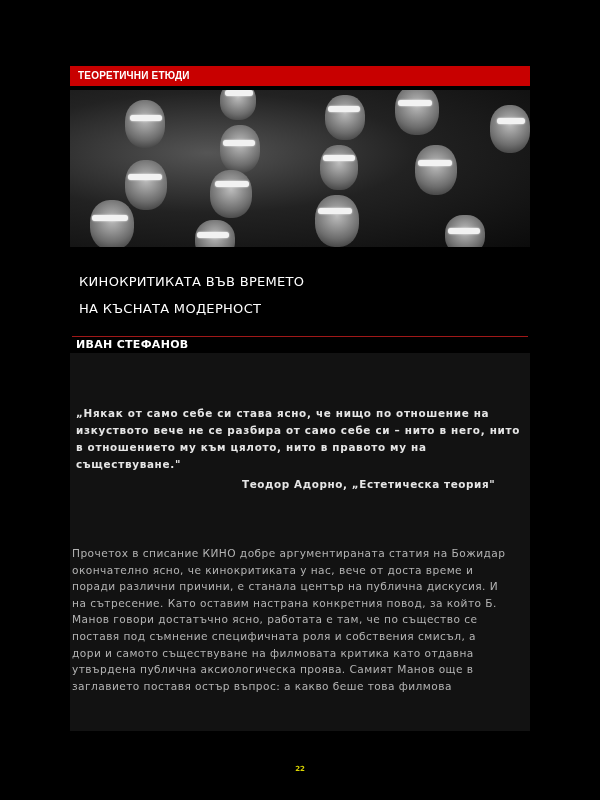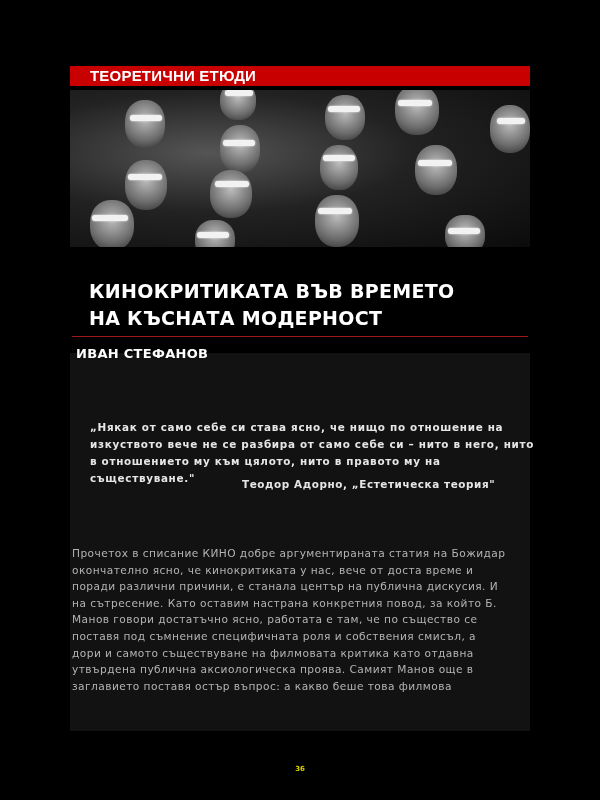--- a/index.html
+++ b/index.html
@@ -3,47 +3,47 @@
 <meta charset="utf-8">
 <style>
   html, body { margin: 0; padding: 0; }
   body {
     width: 600px; height: 800px; background: #000; position: relative; overflow: hidden;
     font-family: "DejaVu Sans", sans-serif;
   }
   .section-bar {
     position: absolute; left: 70px; top: 66px; width: 460px; height: 20px;
     background: #c80000; color: #fff; font-family: "Liberation Sans", sans-serif;
-    font-weight: bold; font-size: 15px; line-height: 20px; padding-left: 20px; box-sizing: border-box;
+    font-weight: bold; font-size: 10px; line-height: 20px; padding-left: 8px; box-sizing: border-box;
     letter-spacing: 0.2px;
   }
   .hero {
     position: absolute; left: 70px; top: 90px; width: 460px; height: 157px;
     background: radial-gradient(ellipse at 30% 40%, #555 0%, #222 45%, #0b0b0b 100%);
     overflow: hidden;
   }
   .hero .face { position: absolute; border-radius: 45%; background: radial-gradient(circle at 50% 40%, #bdbdbd, #6d6d6d 60%, #2a2a2a 100%); }
   .hero .glasses { position: absolute; height: 6px; border-radius: 4px; background: #f2f2f2; box-shadow: 0 0 2px #fff; }
   .headline {
     position: absolute; left: 73px; top: 262px; width: 460px; color: #fff;
-    font-family: "DejaVu Sans", sans-serif; font-weight: bold; font-size: 19px; line-height: 27px;
-    letter-spacing: 0.3px; margin: 16px;
+    font-family: "DejaVu Sans", sans-serif; font-weight: normal; font-size: 13px; line-height: 27px;
+    letter-spacing: 0.3px; margin: 6px;
   }
   .rule { position: absolute; left: 72px; top: 336px; width: 456px; height: 1px; background: #a01818; }
   .panel {
     position: absolute; left: 70px; top: 353px; width: 460px; height: 378px; background: #121212;
   }
   .author {
-    position: absolute; left: 76px; top: 346px; color: #fff; font-family: "DejaVu Sans", sans-serif;
-    font-weight: bold; font-size: 13px; letter-spacing: 0.3px;
+    position: absolute; left: 76px; top: 338px; color: #fff; font-family: "DejaVu Sans", sans-serif;
+    font-weight: bold; font-size: 11px; letter-spacing: 0.3px;
   }
   .quote {
     position: absolute; left: 74px; top: 403px; width: 450px; color: #e6e6e6;
     font-family: "DejaVu Sans", sans-serif; font-weight: bold; font-size: 10.4px; line-height: 17px;
-    letter-spacing: 0.7px; margin: 16px;
+    letter-spacing: 0.7px; margin: 2px;
   }
   .quote-attr {
     position: absolute; left: 242px; top: 478px; color: #e6e6e6; font-family: "DejaVu Sans", sans-serif;
     font-weight: bold; font-size: 10.4px; letter-spacing: 0.6px;
   }
   .body-text {
     position: absolute; left: 72px; top: 545px; width: 460px; color: #b4b4b4;
     font-family: "DejaVu Sans", sans-serif; font-size: 10.6px; line-height: 16.6px; letter-spacing: 0.45px; margin: 0;
   }
   .body-text span { display: block; white-space: nowrap; }
@@ -113,13 +113,13 @@
   <span>окончателно ясно, че кинокритиката у нас, вече от доста време и</span>
   <span>поради различни причини, е станала център на публична дискусия. И</span>
   <span>на сътресение. Като оставим настрана конкретния повод, за който Б.</span>
   <span>Манов говори достатъчно ясно, работата е там, че по същество се</span>
   <span>поставя под съмнение специфичната роля и собствения смисъл, а</span>
   <span>дори и самото съществуване на филмовата критика като отдавна</span>
   <span>утвърдена публична аксиологическа проява. Самият Манов още в</span>
   <span>заглавието поставя остър въпрос: а какво беше това филмова</span>
 </p>
 
-<div class="page-number">36</div>
+<div class="page-number">22</div>
 
 </body></html>

